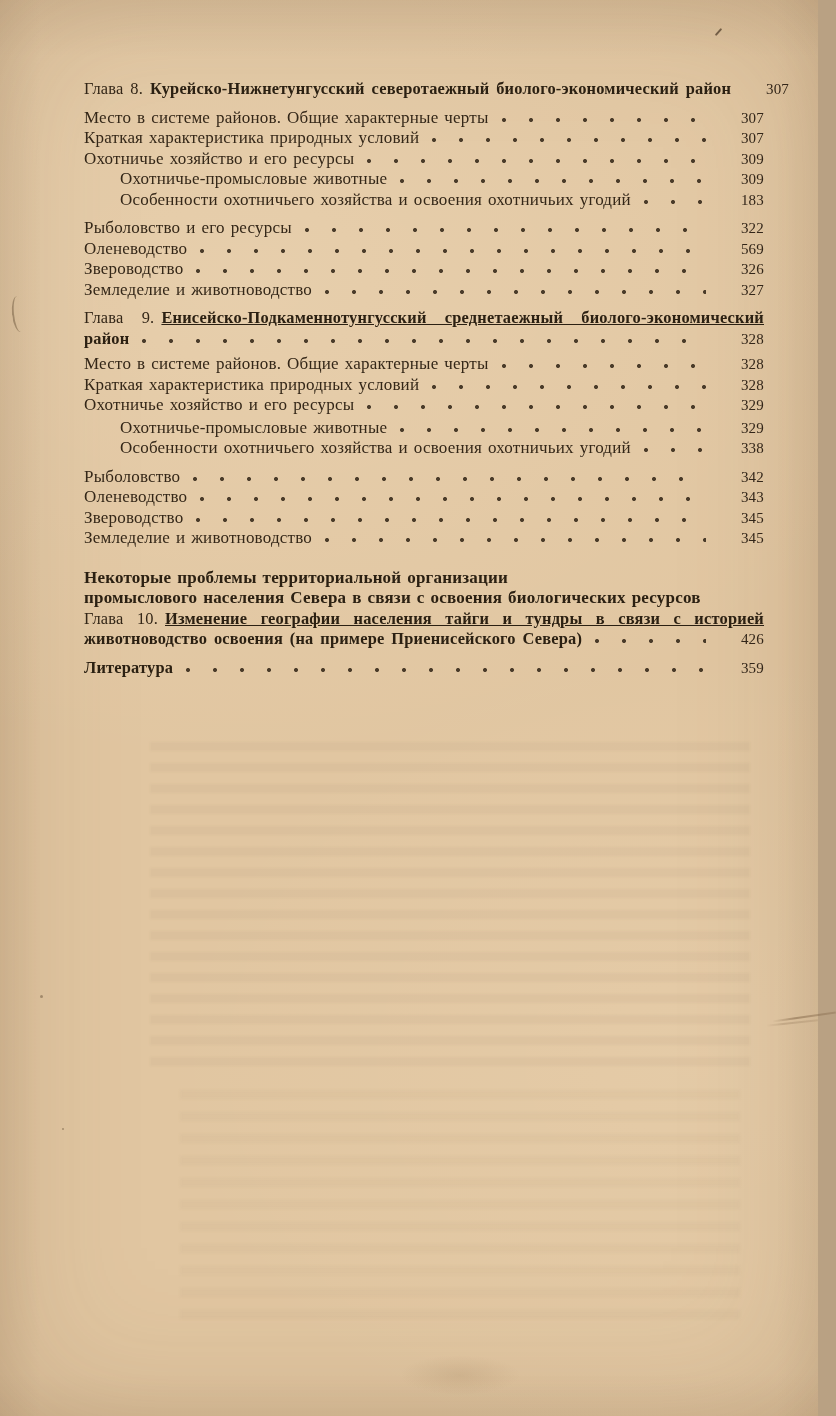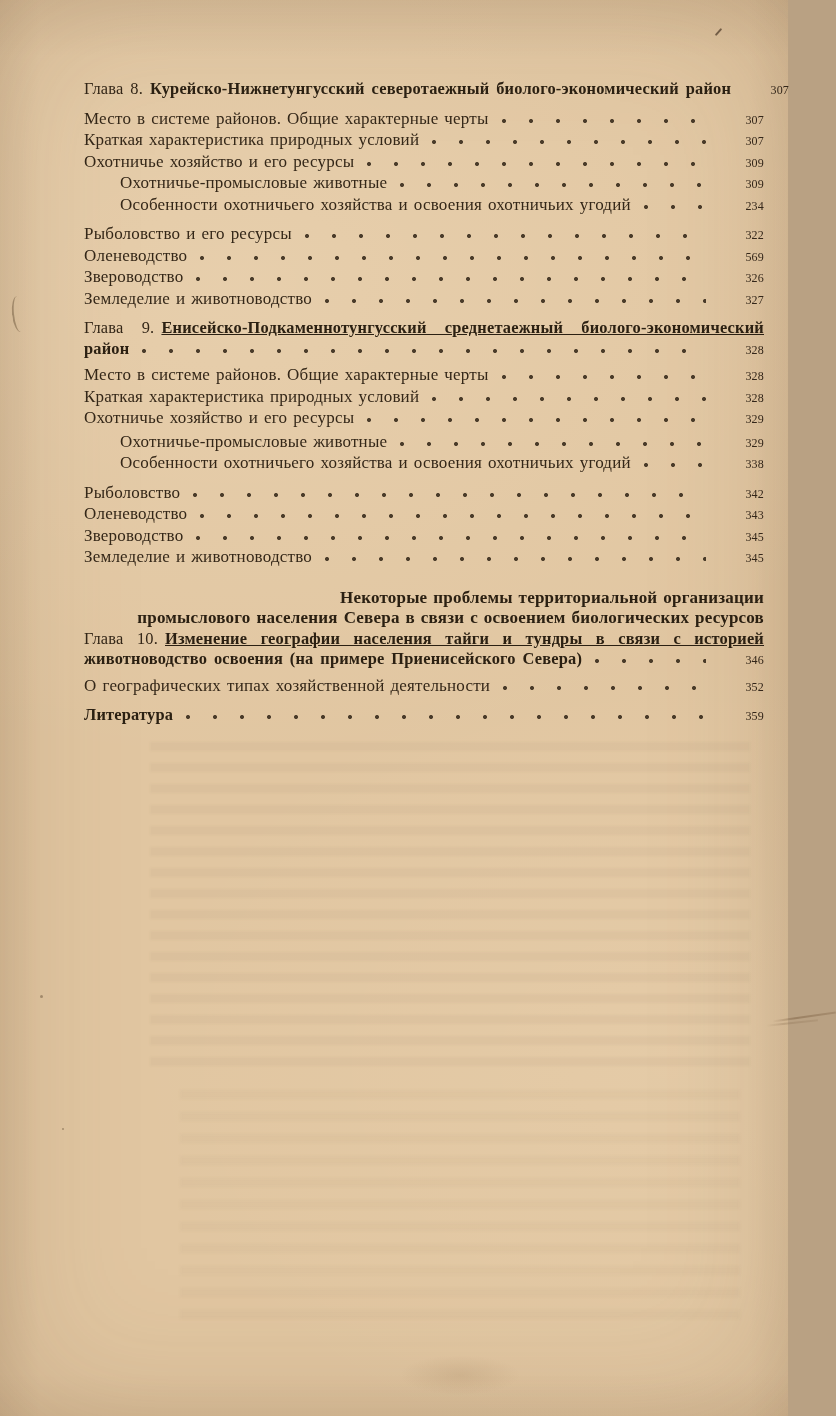--- a/index.html
+++ b/index.html
@@ -10,20 +10,21 @@
   }
   .page{
     position:relative;width:788px;height:1416px;
     background:
       radial-gradient(1200px 800px at 30% 20%, rgba(255,240,215,.20), transparent 60%),
       radial-gradient(900px 700px at 85% 75%, rgba(255,238,210,.12), transparent 60%),
       linear-gradient(90deg, rgba(120,90,60,.10), rgba(120,90,60,0) 5%, rgba(120,90,60,0) 95%, rgba(120,90,60,.08)),
       linear-gradient(180deg, rgba(120,90,60,.10), rgba(120,90,60,0) 4%, rgba(120,90,60,0) 97%, rgba(120,90,60,.08)),
       #e1c6a1;
     box-shadow: inset 0 0 140px rgba(120,88,55,.22);
+    padding-left: 30px;
   }
   .toc{
     position:absolute;left:84px;top:79px;width:680px;
     color:#342718;
     font-size:17px;line-height:20.5px;
     letter-spacing:.2px;word-spacing:1.5px;
   }
   .row{display:flex;align-items:baseline;}
   .row.indent1{padding-left:36px;}
   .row.block{display:block;text-align:justify;text-align-last:justify;}
@@ -32,22 +33,22 @@
   .block .title{white-space:normal;text-decoration:underline;}
   .b{font-weight:bold;color:#2b2012;}
   .chapterline{font-size:16.4px;word-spacing:2.5px;}
   .leader{
     flex:1 1 auto;height:12px;min-width:10px;margin:0 12px 0 11px;
     background-image:radial-gradient(circle at 2px 6px, rgba(52,39,24,.88) 1.55px, rgba(52,39,24,0) 2.4px);
     background-size:27px 12px;background-repeat:repeat-x;background-position:2px 3px;
     align-self:baseline;
   }
   .leader.no-dots{background:none;min-width:4px;margin:0 4px;}
-  .page-num{flex:0 0 auto;width:46px;text-align:right;font-size:12px;color:#332619;}
-  .section-heading{text-align:right;font-weight:bold;color:#2b2012;}
+  .page-num{flex:0 0 auto;width:46px;text-align:right;font-size:15px;color:#332619;}
+  .section-heading{text-align:left;font-weight:bold;color:#2b2012;}
   .gap-xs{margin-top:2px;}
   .gap-sm{margin-top:5px;}
   .gap-md{margin-top:8px;}
   .gap-lg{}
   .gap-xl{margin-top:19px;}
 
   
   .fleck{position:absolute;left:714px;top:31px;width:9px;height:2px;background:#5a4632;transform:rotate(-48deg);border-radius:1px;opacity:.8;}
   .pencil-mark{position:absolute;left:12px;top:296px;width:12px;height:36px;border-left:2px solid rgba(100,78,52,.45);border-radius:50% / 50%;transform:rotate(-6deg);}
   .scratch{position:absolute;left:772px;top:1016px;width:64px;height:1.6px;background:linear-gradient(90deg, rgba(130,102,72,0), rgba(130,102,72,.55) 35%, rgba(130,102,72,.35));transform:rotate(-8deg);}
@@ -94,21 +95,21 @@
         <span class="page-num">309</span>
       </div>
       <div class="row indent1">
         <span class="title">Охотничье-промысловые животные</span>
         <span class="leader"></span>
         <span class="page-num">309</span>
       </div>
       <div class="row indent1">
         <span class="title">Особенности охотничьего хозяйства и освоения охотничьих угодий</span>
         <span class="leader"></span>
-        <span class="page-num">234</span>
+        <span class="page-num">183</span>
       </div>
       <div class="row gap-md">
         <span class="title">Рыболовство и его ресурсы</span>
         <span class="leader"></span>
         <span class="page-num">322</span>
       </div>
       <div class="row">
         <span class="title">Оленеводство</span>
         <span class="leader"></span>
         <span class="page-num">569</span>
@@ -169,32 +170,27 @@
         <span class="leader"></span>
         <span class="page-num">345</span>
       </div>
       <div class="row">
         <span class="title">Земледелие и животноводство</span>
         <span class="leader"></span>
         <span class="page-num">345</span>
       </div>
       <div class="section-heading gap-xl">
         <div>Некоторые проблемы территориальной организации</div>
-        <div>промыслового населения Севера в связи с освоением биологических ресурсов</div>
+        <div>промыслового населения Севера в связи с освоения биологических ресурсов</div>
       </div>
       <div class="row block gap-lg"><span class="prefix chapterline">Глава 10.</span><span class="title b chapterline">Изменение географии населения тайги и тундры в связи с историей</span></div>
       <div class="row">
         <span class="title b chapterline">животноводство освоения (на примере Приенисейского Севера)</span>
         <span class="leader"></span>
-        <span class="page-num">346</span>
-      </div>
-      <div class="row gap-sm">
-        <span class="title">О географических типах хозяйственной деятельности</span>
-        <span class="leader"></span>
-        <span class="page-num">352</span>
+        <span class="page-num">426</span>
       </div>
       <div class="row gap-md">
         <span class="title b chapterline">Литература</span>
         <span class="leader"></span>
         <span class="page-num">359</span>
       </div>
     </div>
 
   <div class="fleck"></div>
   <div class="pencil-mark"></div>

